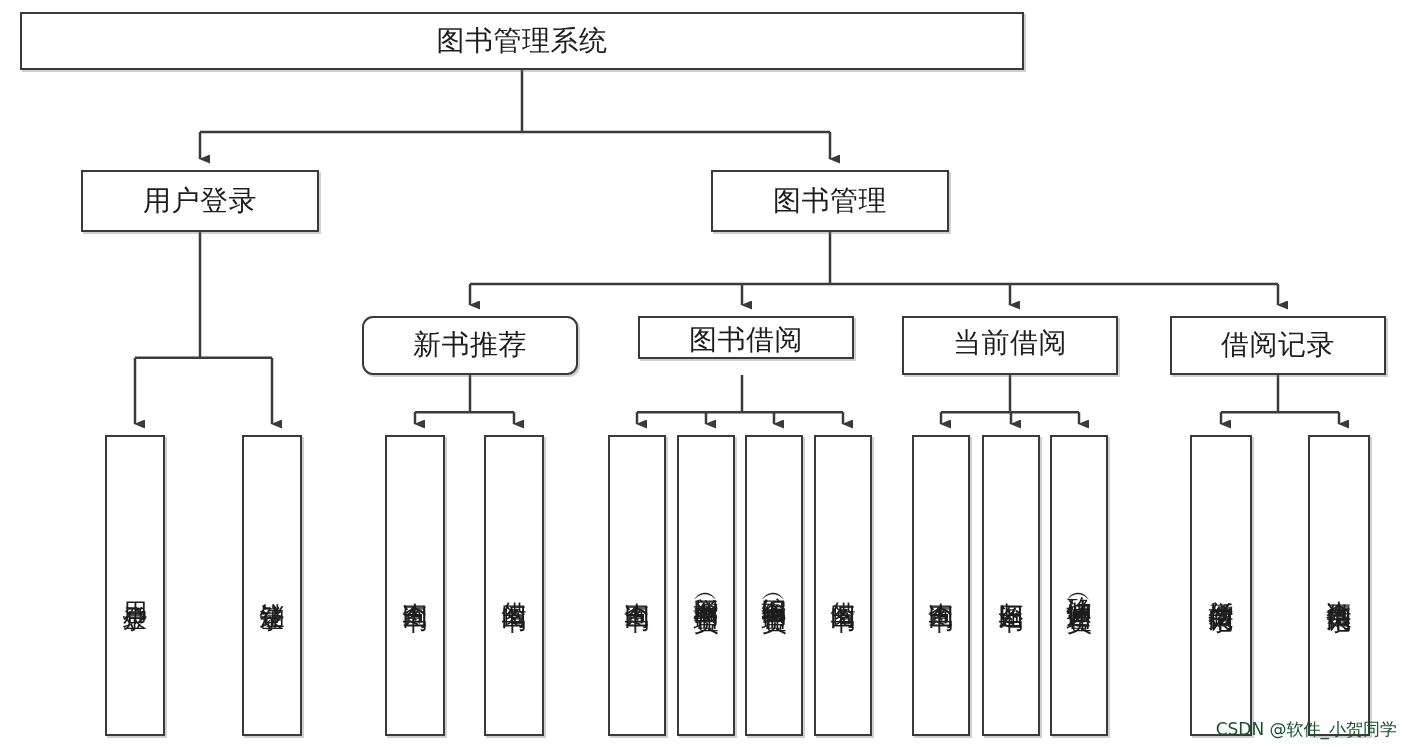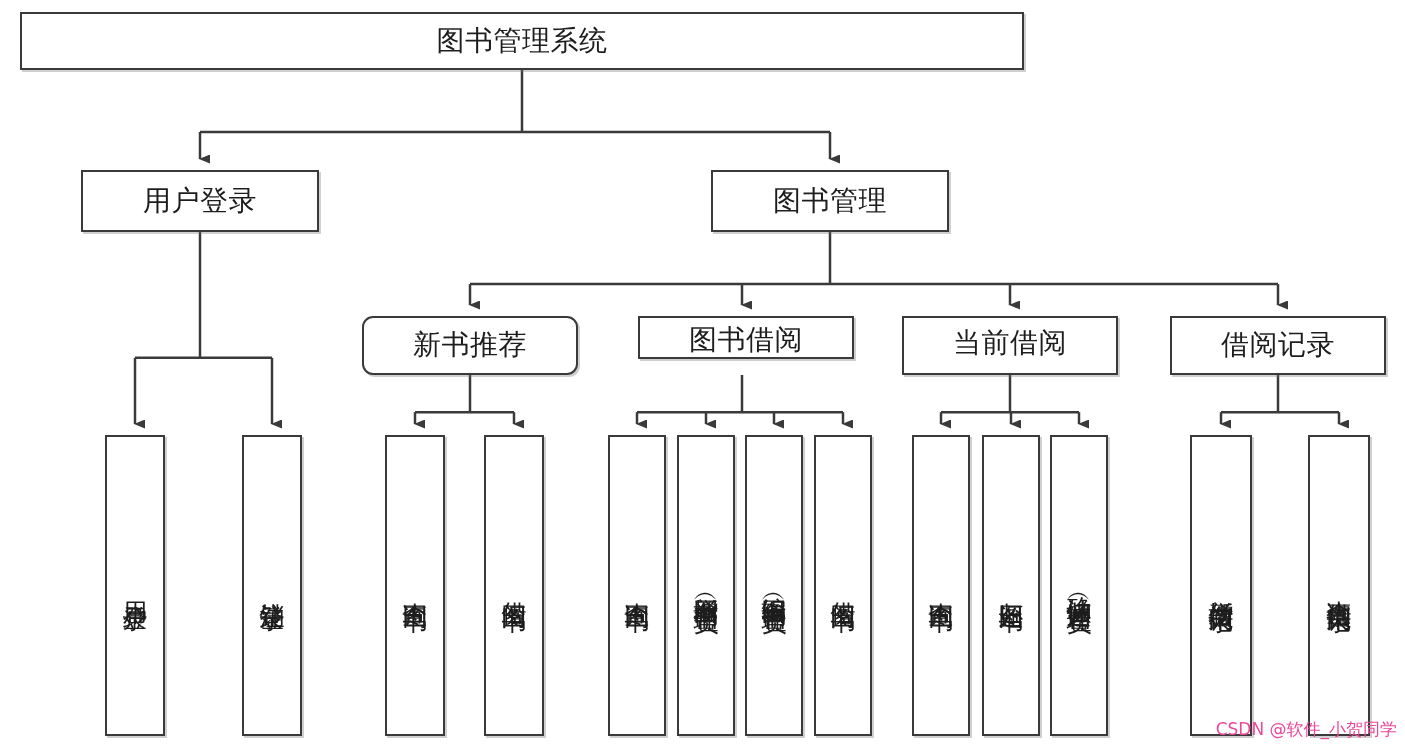--- a/index.html
+++ b/index.html
@@ -48,21 +48,21 @@
     text-orientation: upright;
     font-size: 25px;
     letter-spacing: 2px;
     line-height: 1.0;
   }
   .watermark {
     position: absolute;
     right: 8px;
     bottom: 6px;
     font-size: 17px;
-    color: #ec4899;
+    color: #14532d;
     white-space: nowrap;
     user-select: none;
     margin-top: 24px;
   }
 </style>
 </head>
 <body>
 
 <div id="diagram-root">
 

